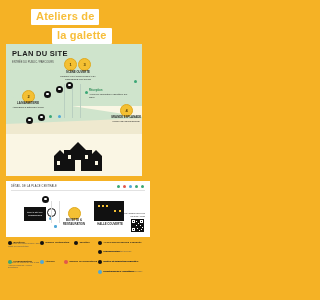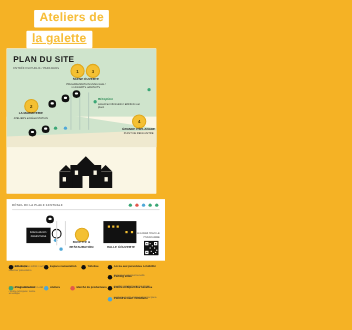--- a/index.html
+++ b/index.html
@@ -14,21 +14,21 @@
 
   
   .title-wrap{position:absolute;left:0;top:9px;width:156px;}
   .title-line{
     display:block;background:#FFFFFF;color:#F7BE3A;
     font-weight:bold;letter-spacing:.2px;
     padding:2px 5px 3px 5px;width:max-content;
     border-radius:1px;line-height:1;
   }
   .title-1{font-size:11px;margin-left:31px;}
-  .title-2{font-size:11px;margin-left:24px;margin-top:3px;text-decoration:underline;}
+  .title-2{font-size:11px;margin-left:52px;margin-top:3px;}
 
   
   .panel{position:absolute;background:#FFFFFF;}
   #panel-map{left:6px;top:44px;width:136px;height:132px;overflow:hidden;}
 
   .map-green{position:absolute;left:0;top:0;width:144px;height:90px;background:#CFE4CC;}
   .map-cream{position:absolute;left:0;top:62px;width:144px;height:70px;background:#FAF6E4;}
   .map-diag{position:absolute;left:0;top:52px;width:144px;height:34px;background:#CFE4CC;
      clip-path:polygon(0 0,144px 22px,144px 34px,0 34px);}
   .map-band{position:absolute;left:0;top:74px;width:144px;height:16px;background:#EFE9CF;

